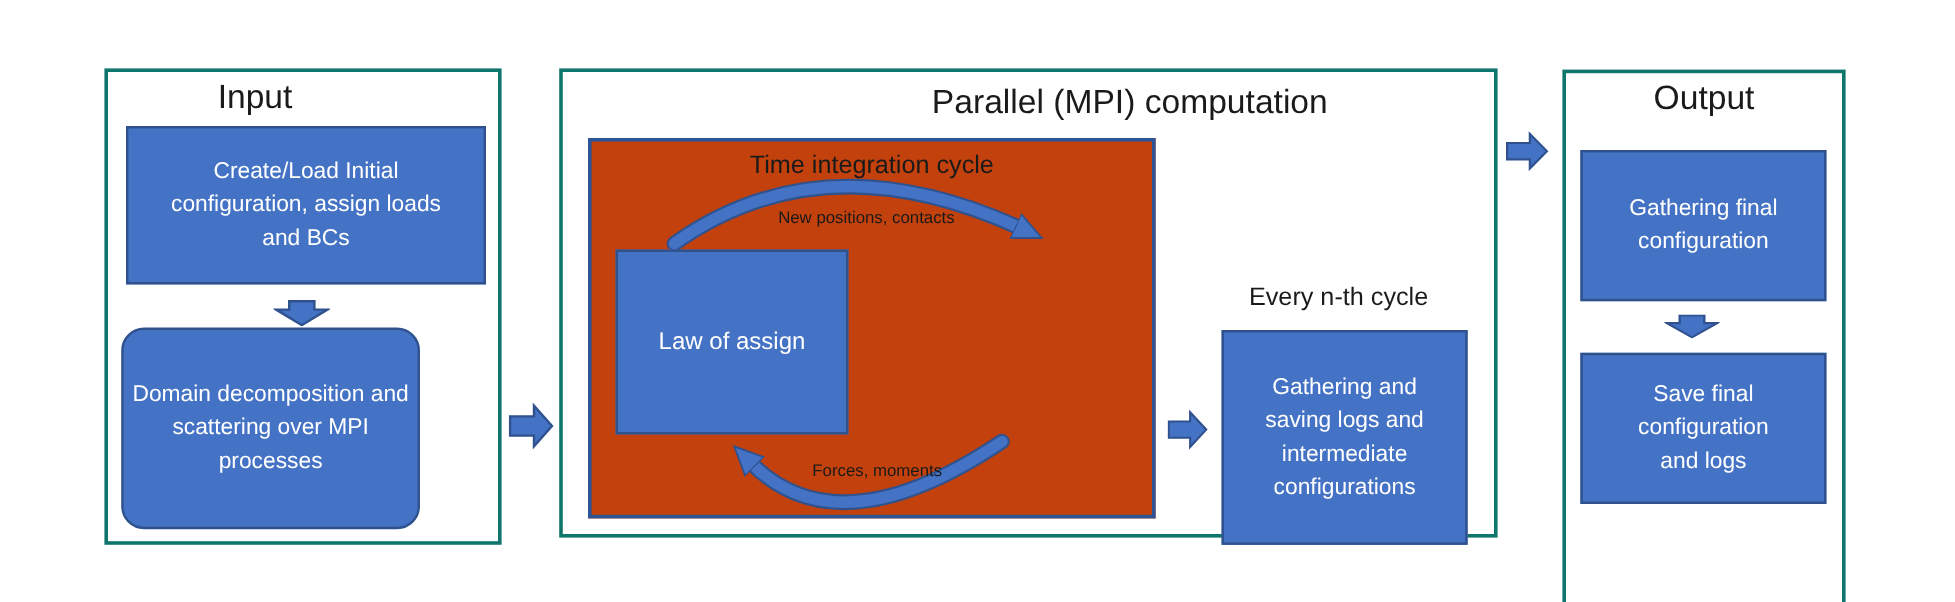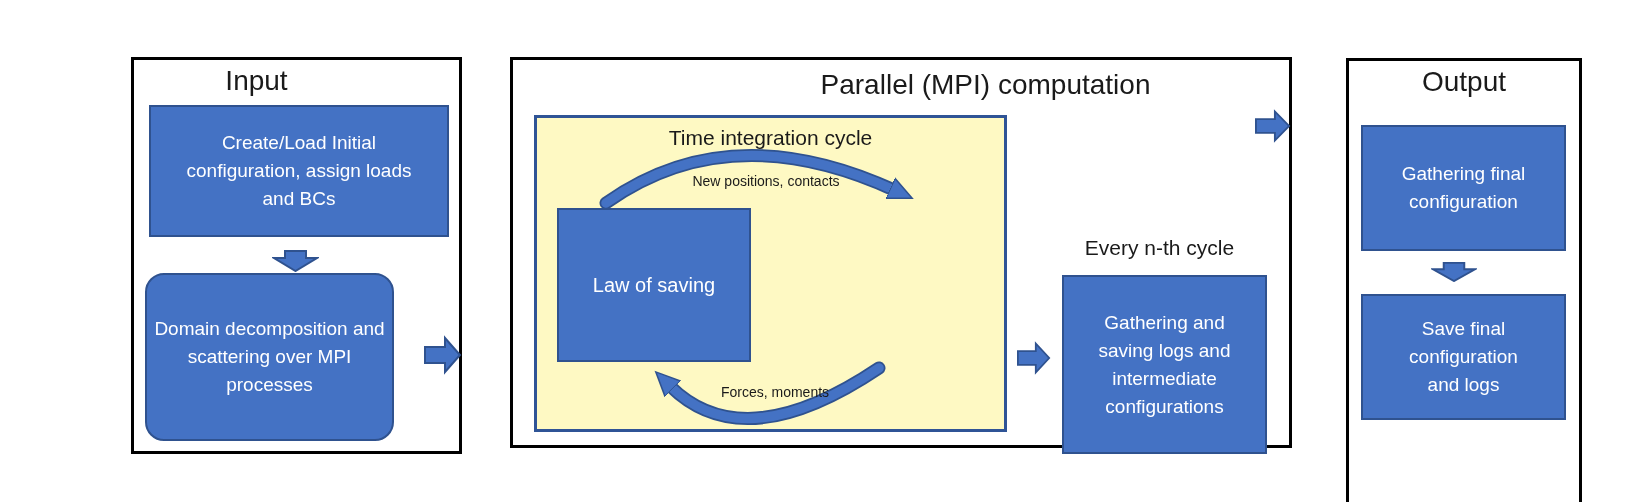--- a/index.html
+++ b/index.html
@@ -11,24 +11,23 @@
   #diagram {
     position: relative;
     width: 1629px;
     height: 502px;
     background: #ffffff;
     overflow: hidden;
     color: #1a1a1a;
   }
   .frame {
     position: absolute;
-    border: 3px solid #000000;
+    border: 3px solid #0f766e;
     background: #ffffff;
     box-sizing: border-box;
-    margin-left: 44px;
   }
   .section-title {
     position: absolute;
     font-size: 28px;
     line-height: 34px;
     color: #1a1a1a;
     text-align: center;
     white-space: nowrap;
   }
   .bluebox {
@@ -58,21 +57,21 @@
     position: absolute;
     font-size: 14px;
     line-height: 22px;
     text-align: center;
     color: #1a1a1a;
     white-space: nowrap;
   }
   .cycle-frame {
     position: absolute;
     border: 3px solid #2F5496;
-    background: #fef9c3;
+    background: #c2410c;
     box-sizing: border-box;
   }
   .cycle-title {
     position: absolute;
     left: 0;
     top: 7px;
     width: 467px;
     text-align: center;
     font-size: 21px;
     line-height: 26px;
@@ -126,21 +125,21 @@
           <marker id="ah-top" markerUnits="userSpaceOnUse" markerWidth="28" markerHeight="26" refX="4" refY="12" orient="auto">
             <path d="M0,1 L24,12 L0,23 Z" fill="#4472C4" stroke="#2F528F" stroke-width="1.5"></path>
           </marker>
         </defs>
         <path d="M 12 58 Q 136 -30 300 45" fill="none" stroke="#2F528F" stroke-width="13" stroke-linecap="round"></path>
         <path d="M 12 58 Q 136 -30 300 45" fill="none" stroke="#4472C4" stroke-width="9.5" stroke-linecap="round" marker-end="url(#ah-top)"></path>
       </svg>
 
       <div class="flow-label" style="left:99px; top:52px; width:260px;">New positions, contacts</div>
 
-      <div class="bluebox" style="left:20px; top:90px; width:194px; height:154px; font-size:20px;">Law of saving</div>
+      <div class="bluebox" style="left:20px; top:90px; width:194px; height:154px; font-size:20px;">Law of assign</div>
 
 
       <svg class="arc" style="left:99px; top:240px;" width="258" height="72" viewBox="0 0 258 72">
         <defs>
           <marker id="ah-bottom" markerUnits="userSpaceOnUse" markerWidth="28" markerHeight="26" refX="4" refY="12" orient="auto">
             <path d="M0,1 L24,12 L0,23 Z" fill="#4472C4" stroke="#2F528F" stroke-width="1.5"></path>
           </marker>
         </defs>
         <path d="M 243 10 Q 107.5 101 34 28" fill="none" stroke="#2F528F" stroke-width="13" stroke-linecap="round"></path>
         <path d="M 243 10 Q 107.5 101 34 28" fill="none" stroke="#4472C4" stroke-width="9.5" stroke-linecap="round" marker-end="url(#ah-bottom)"></path>

